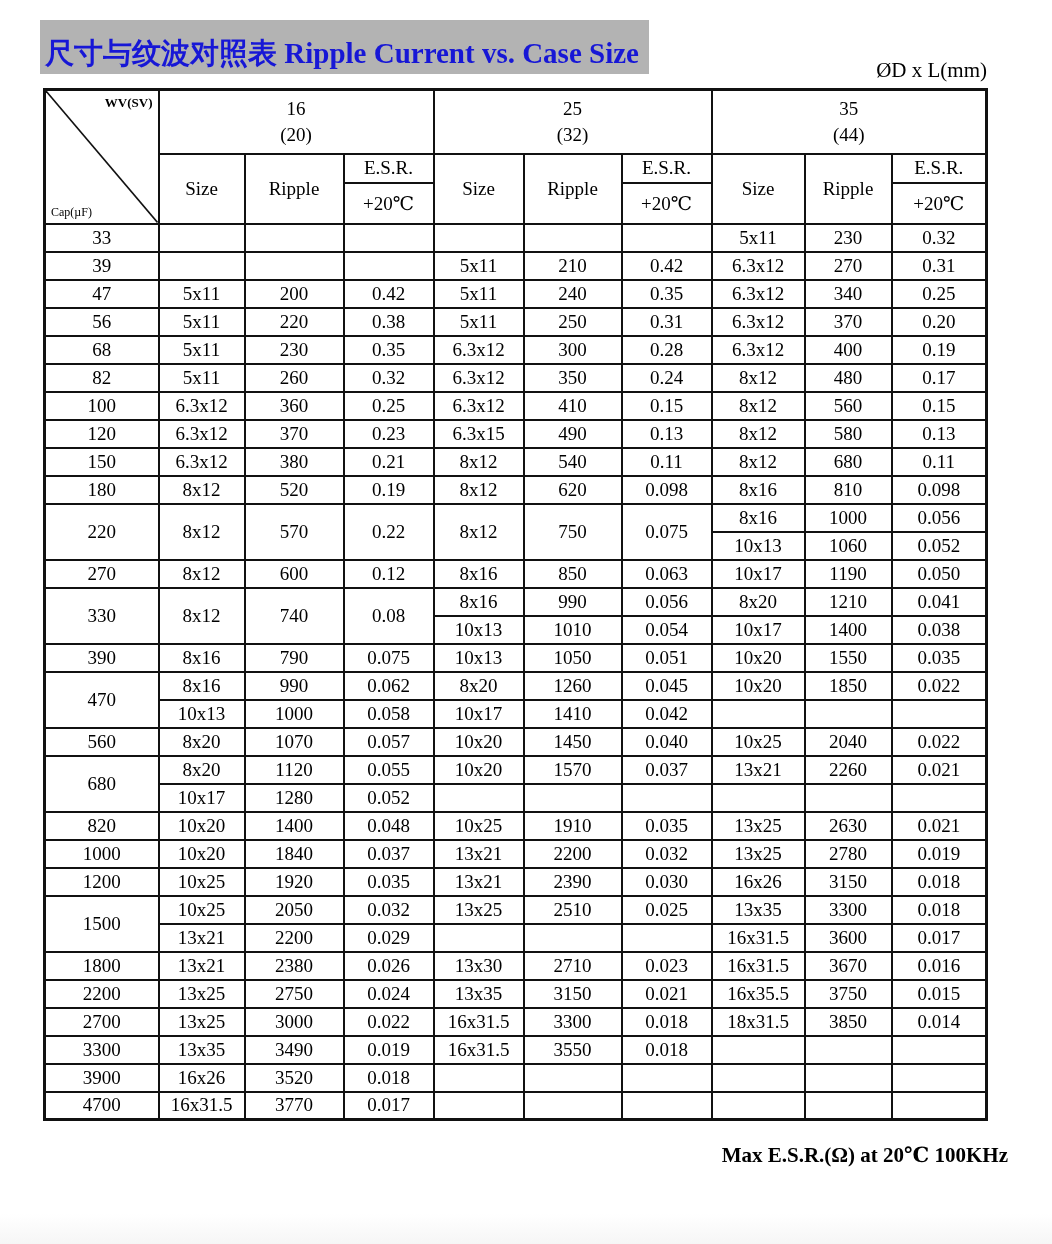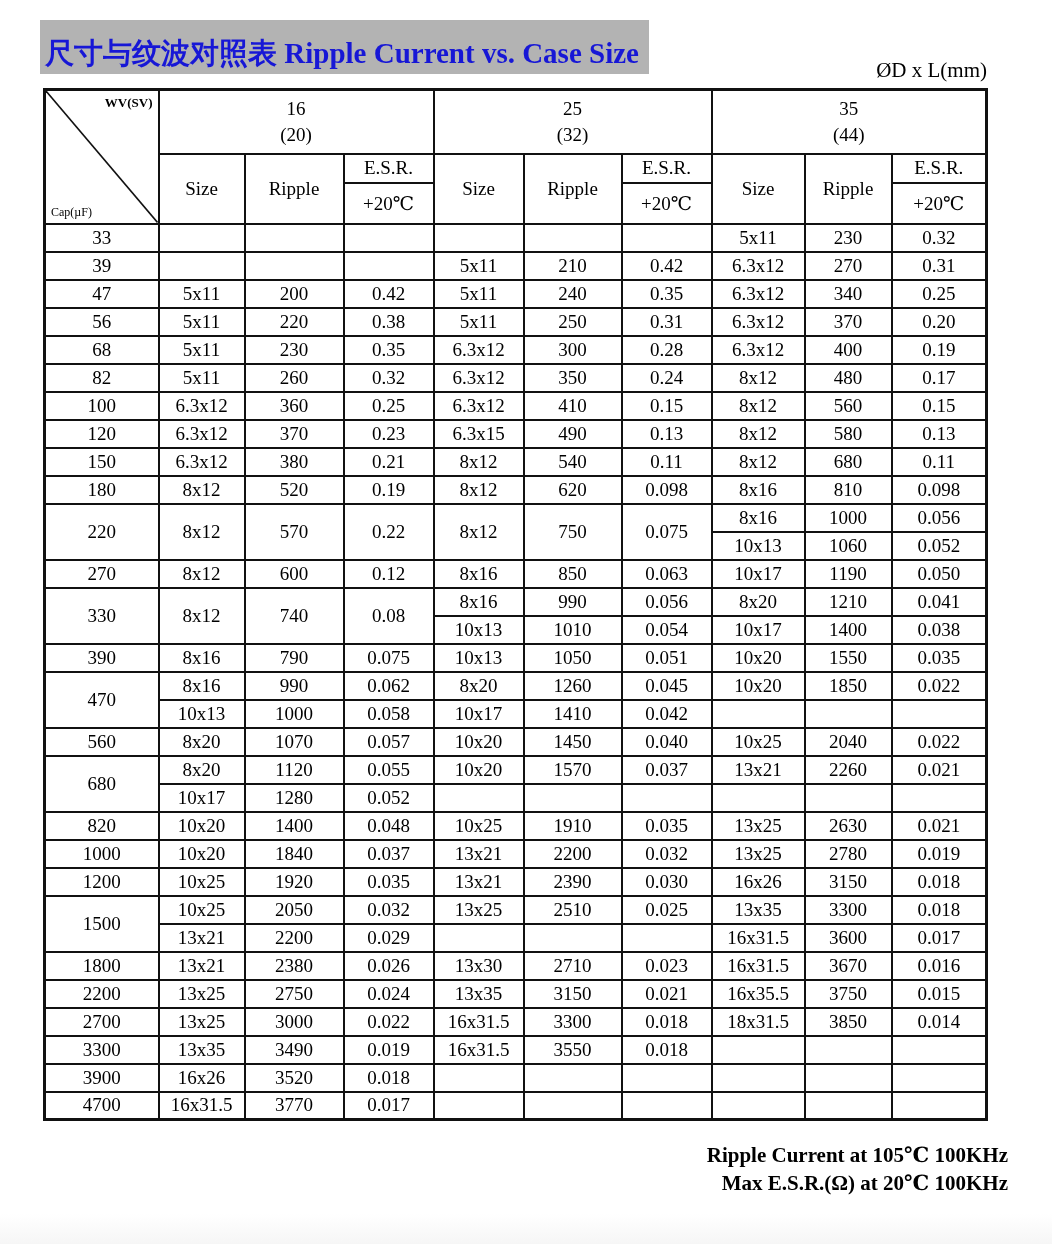--- a/index.html
+++ b/index.html
@@ -493,18 +493,17 @@
           <td></td>
           <td></td>
           <td></td>
           <td></td>
           <td></td>
         </tr>
       </tbody>
   </table>
 
   <div class="notes">
-    <div>Ripple Current at 105℃ 100KHz</div>
     <div>Max E.S.R.(Ω) at 20℃ 100KHz</div>
   </div>
 
   <div class="bottom-fade"></div>
 </div>
 
 </body></html>

